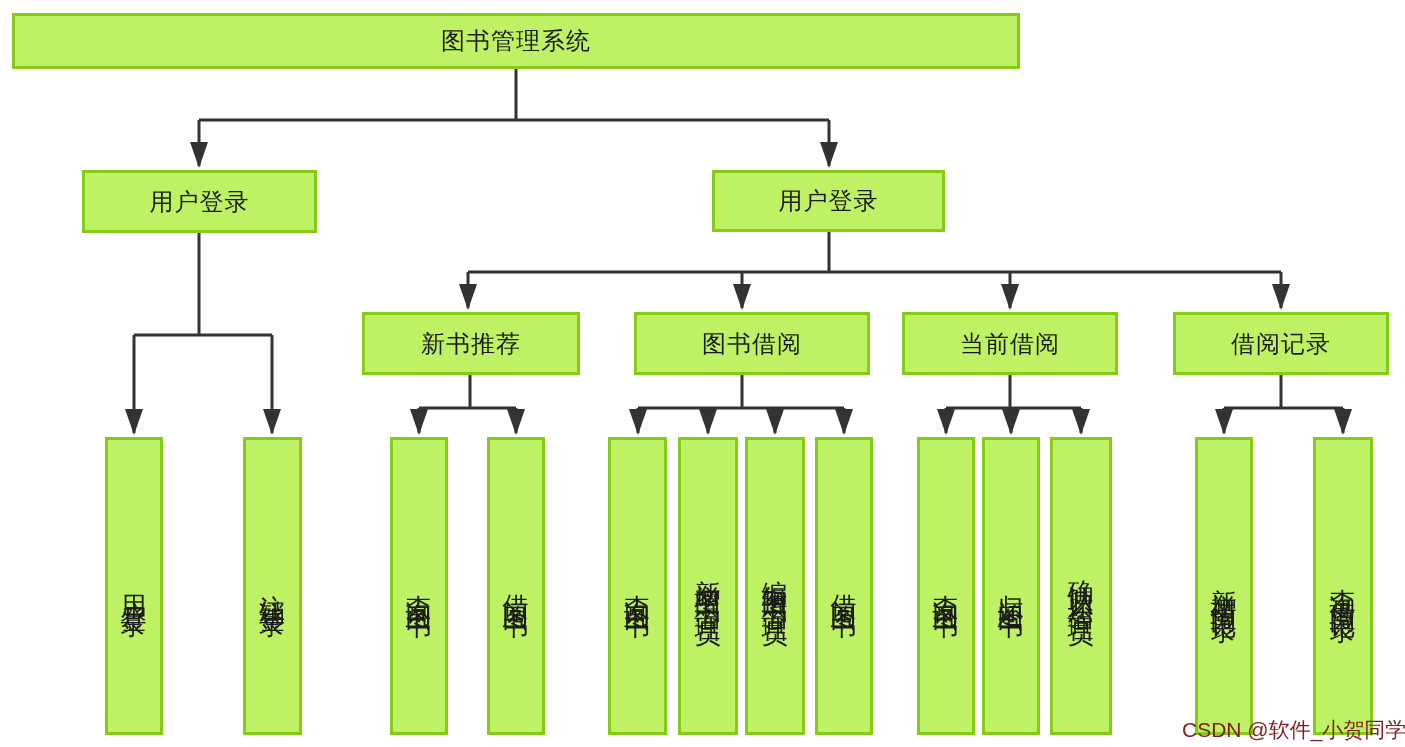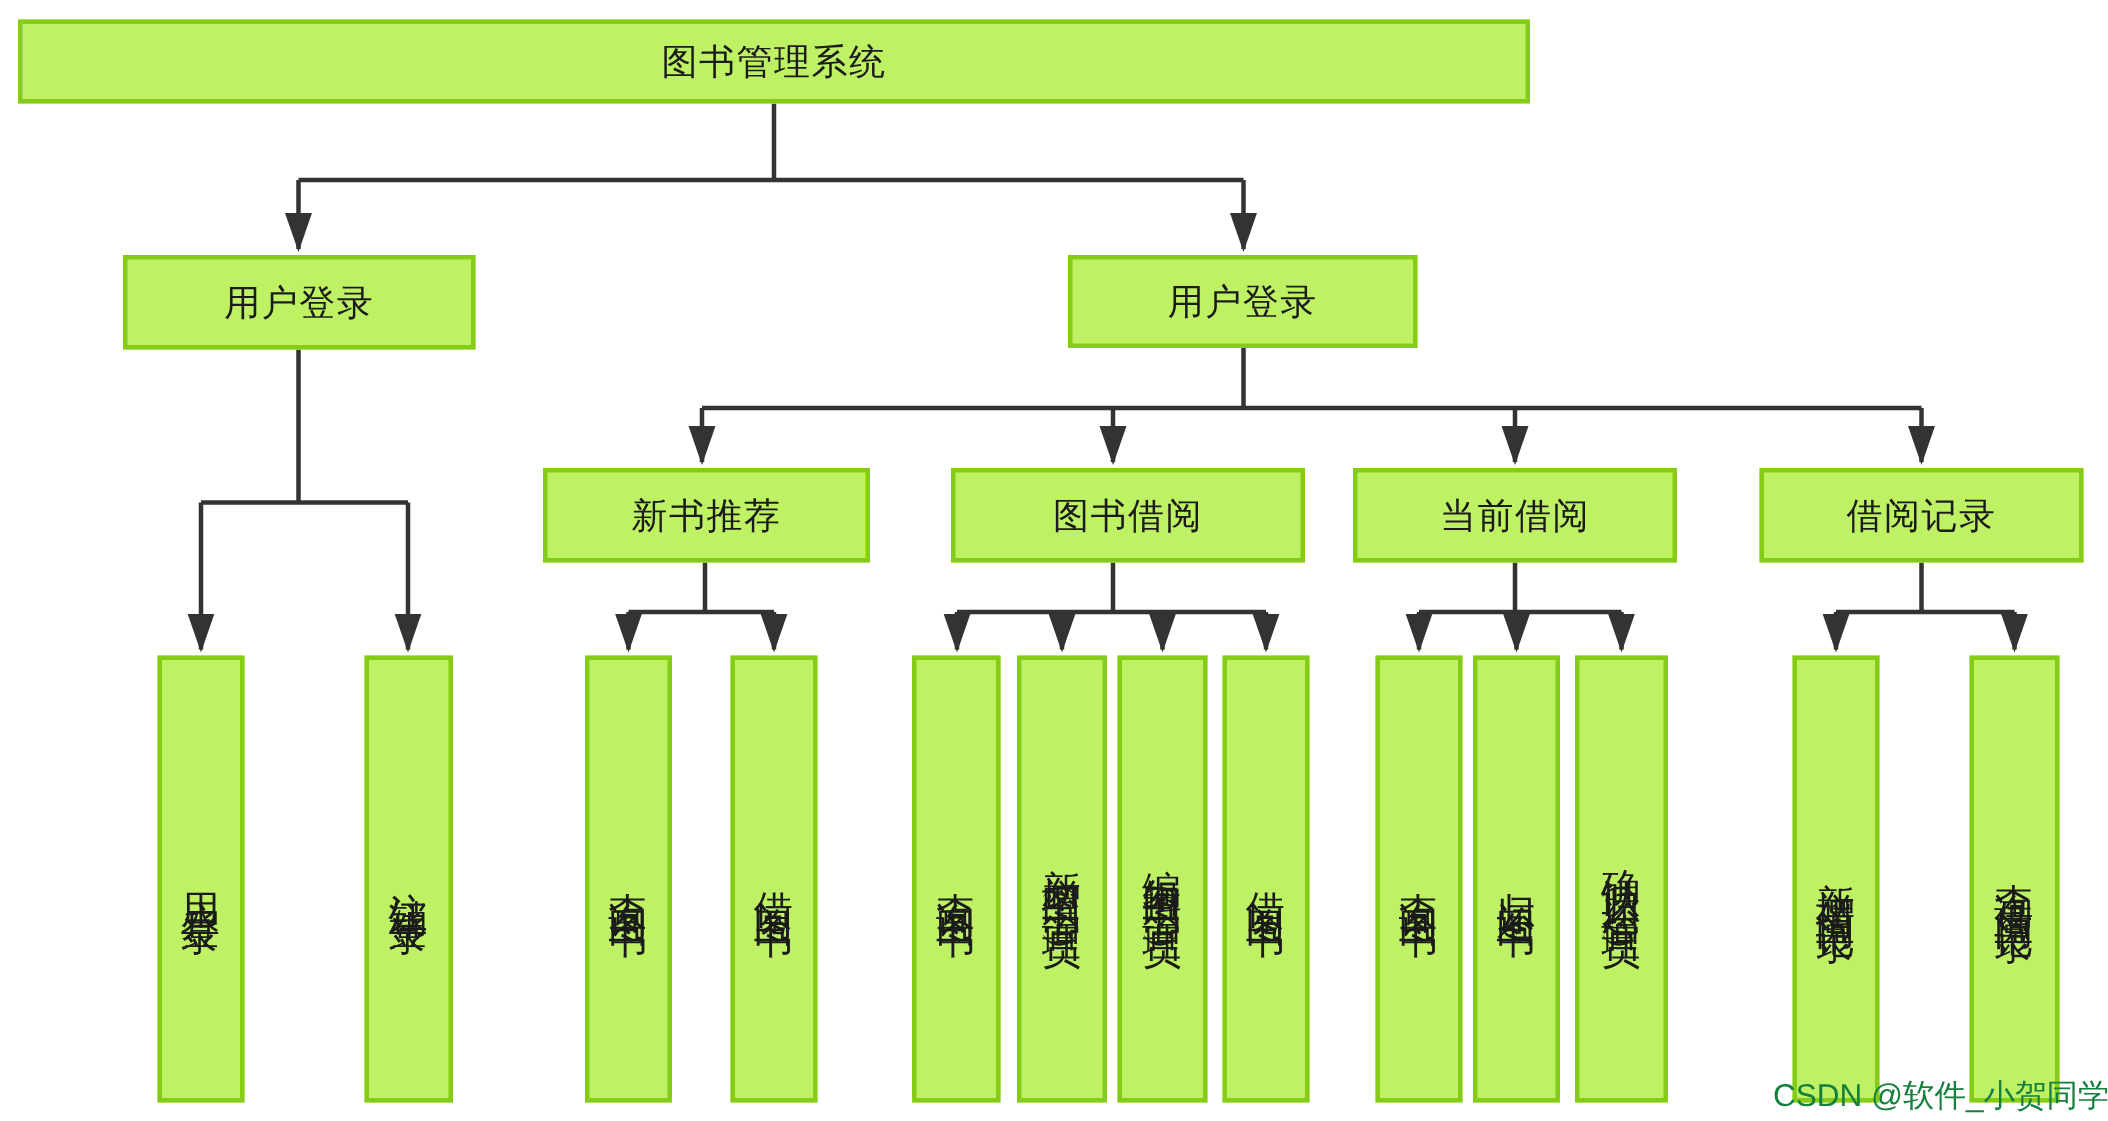--- a/index.html
+++ b/index.html
@@ -38,21 +38,21 @@
     letter-spacing: 6px;
     line-height: 1;
     color: #1b1b1b;
     white-space: nowrap;
   }
   .watermark {
     position: absolute;
     left: 1182px;
     top: 716px;
     font-size: 21px;
-    color: #15803d;
+    color: #7f1d1d;
     white-space: nowrap;
     z-index: 5;
   }
 </style>
 </head>
 <body>
 
 <div id="canvas">
 
   <svg id="wires" viewBox="0 0 1405 747" xmlns="http://www.w3.org/2000/svg">

